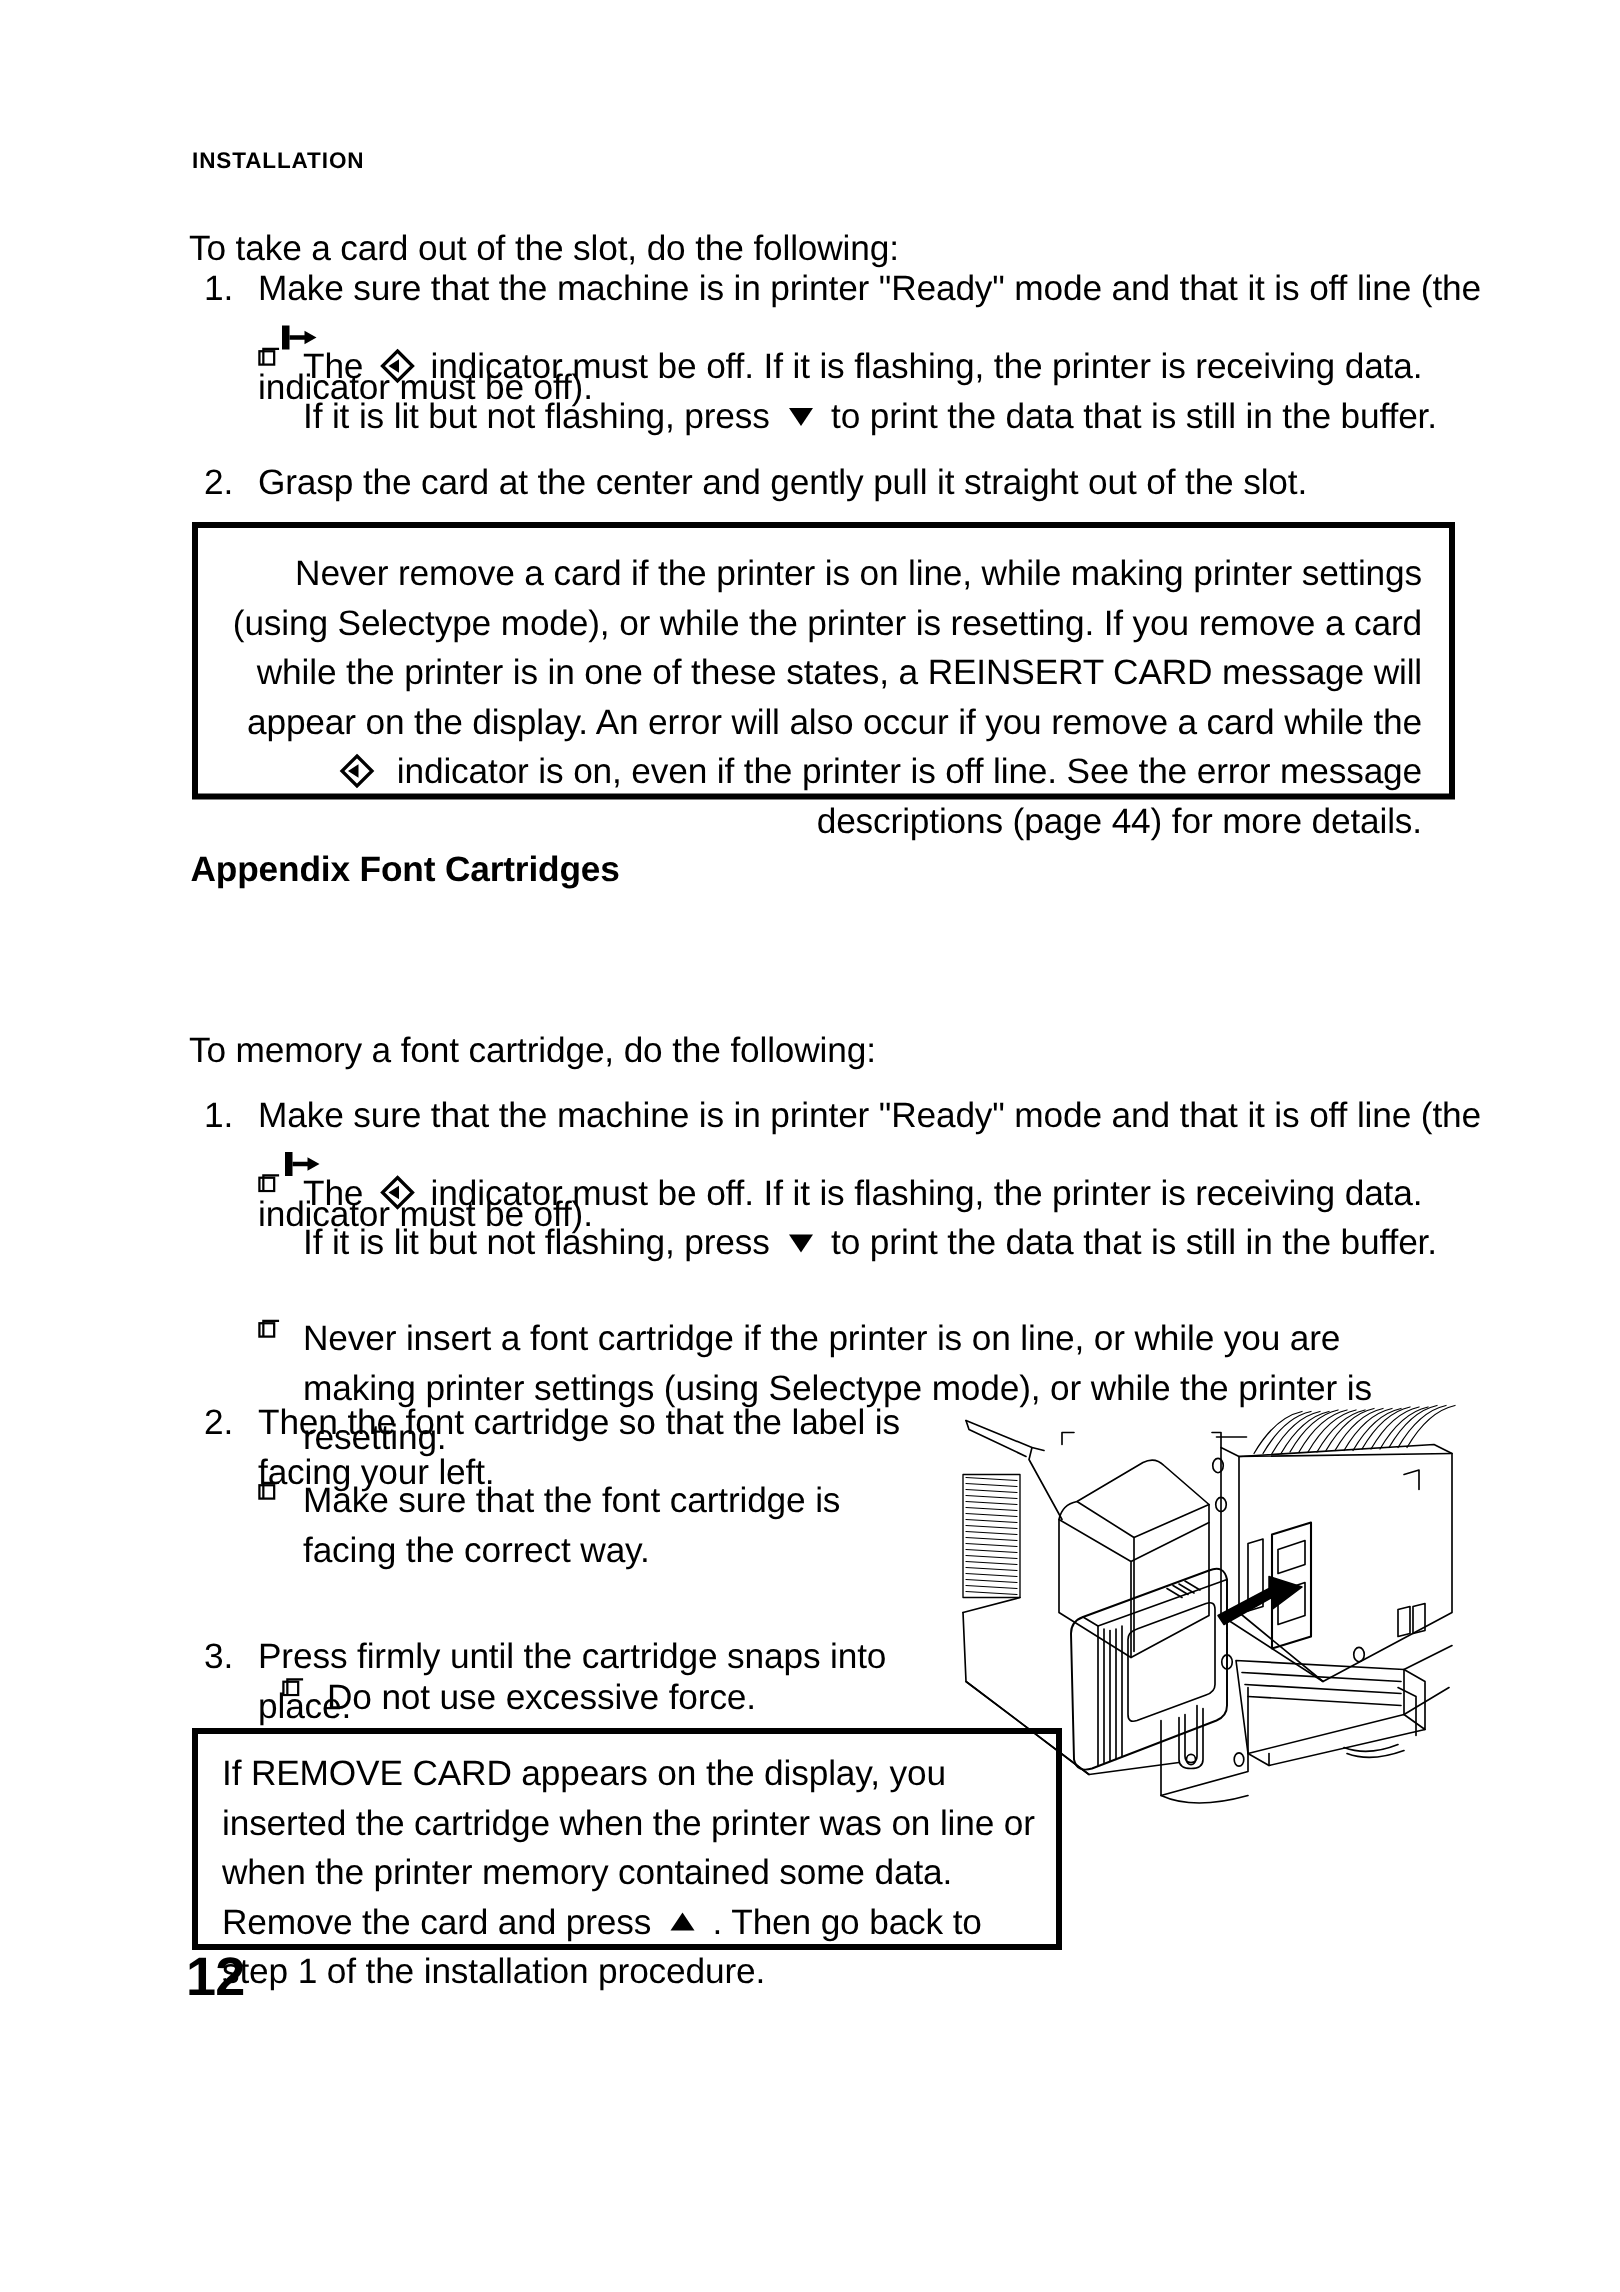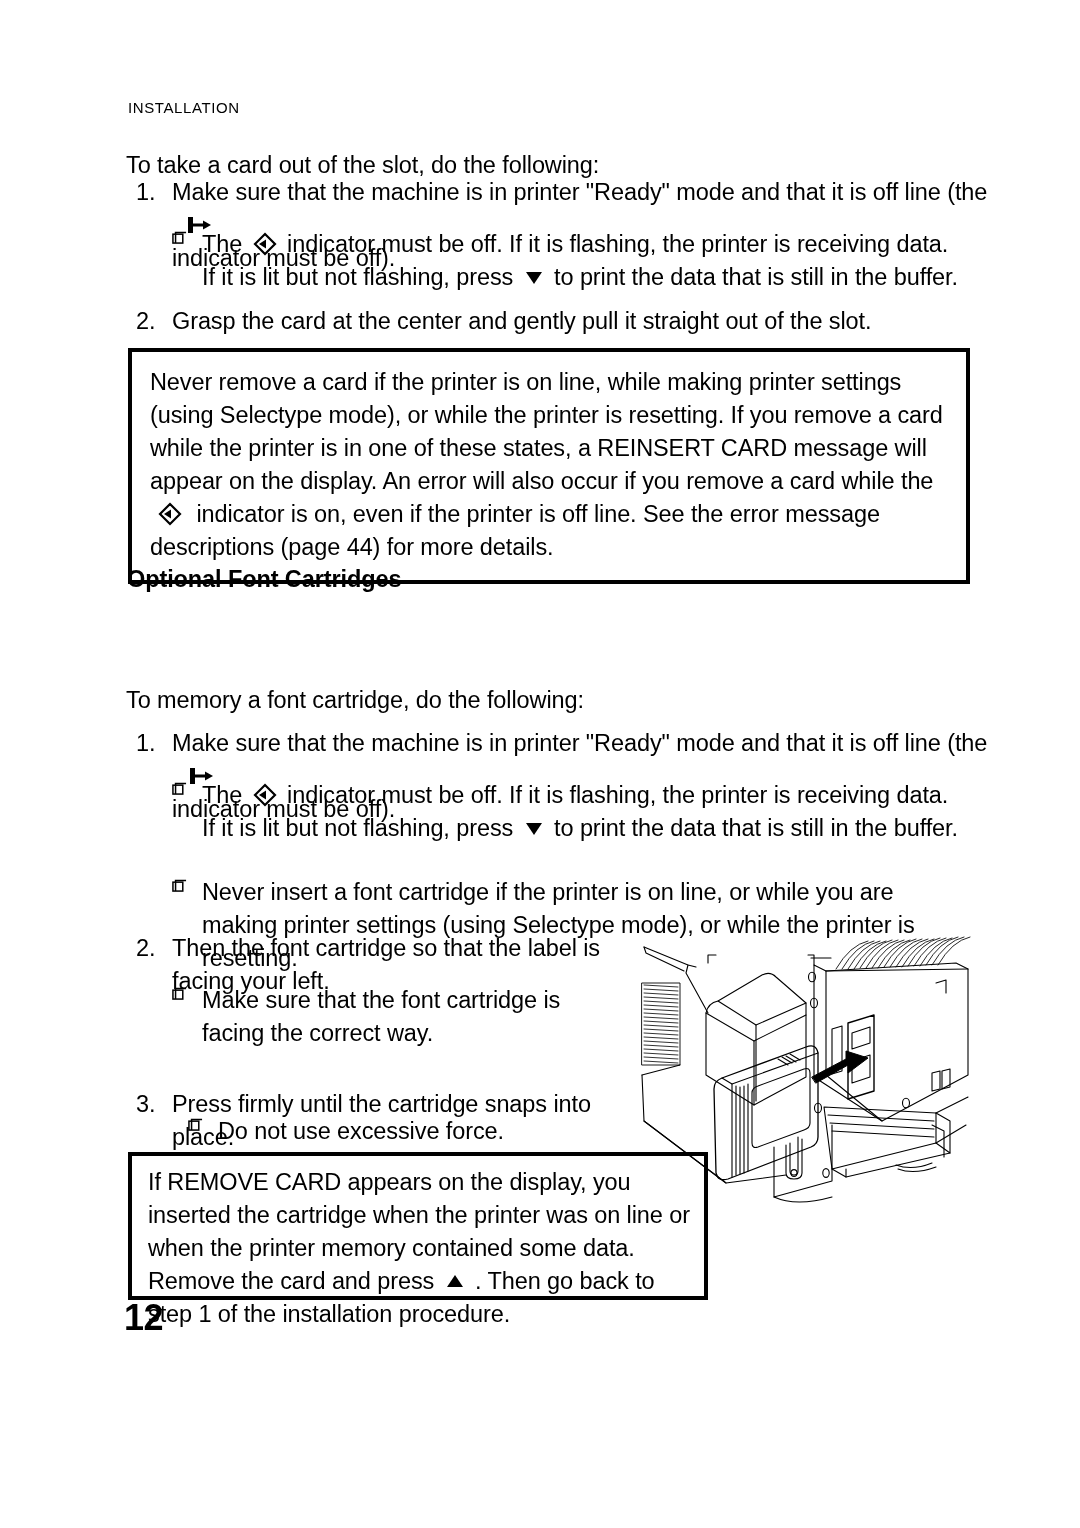--- a/index.html
+++ b/index.html
@@ -19,21 +19,21 @@
     width: 1080px;
     height: 1528px;
   }
 
   
   .runhead {
     position: absolute;
     left: 128px;
     top: 99px;
     font-size: 15px;
-    font-weight: normal;
+    font-weight: bold;
     letter-spacing: 0.6px;
   }
 
   
   .para {
     position: absolute;
     font-size: 23.5px;
     line-height: 33px;
     letter-spacing: -0.1px;
   }
@@ -164,34 +164,34 @@
         </svg>
     </span>
     <span>to print the data that is still in the buffer.</span>
   </div>
 
   <div class="step" style="left:136px; top:305px; width:880px;">
     <span class="num">2.</span>
     <span>Grasp the card at the center and gently pull it straight out of the slot.</span>
   </div>
 
-  <div class="wbox" style="left:128px; top:348px; width:842px; height:236px; padding:14px 18px 10px 18px;">
+  <div class="wbox" style="left:128px; top:348px; width:842px; height:185px; padding:14px 18px 10px 18px;text-align:right;">
     <div class="wtext">
       <span>Never remove a card if the printer is on line, while making printer settings (using Selectype mode), or while the printer is resetting. If you remove a card while the printer is in one of these states, a REINSERT CARD message will appear on the display. An error will also occur if you remove a card while the</span>
       <span class="ic" style="margin:0 8px; vertical-align:-4px;">
         <svg width="24" height="24" viewBox="0 0 24 24">
           <polygon points="12,2 22,12 12,22 2,12" fill="none" stroke="#000" stroke-width="2.2"></polygon>
           <polygon points="6,12 13,7.5 13,16.5" fill="#000"></polygon>
         </svg>
       </span>
       <span>indicator is on, even if the printer is off line. See the error message descriptions (page   44) for more details.</span>
     </div>
   </div>
 
-  <div class="h2" style="top:566px;">Optional Font Cartridges</div>
+  <div class="h2" style="top:566px;">Appendix Font Cartridges</div>
 
 
   <div class="para lead" style="top:684px; width:830px;">To memory a font cartridge, do the following:</div>
 
   <div class="step" style="left:136px; top:727px; width:890px;">
     <span class="num">1.</span>
     <span>Make sure that the machine is in printer "Ready" mode and that it is off line (the</span>
     <span class="ic" style="margin-left:16px;">
       <svg width="26" height="22" viewBox="0 0 26 22">
         <rect x="2" y="3" width="5" height="16" fill="#000"></rect>

